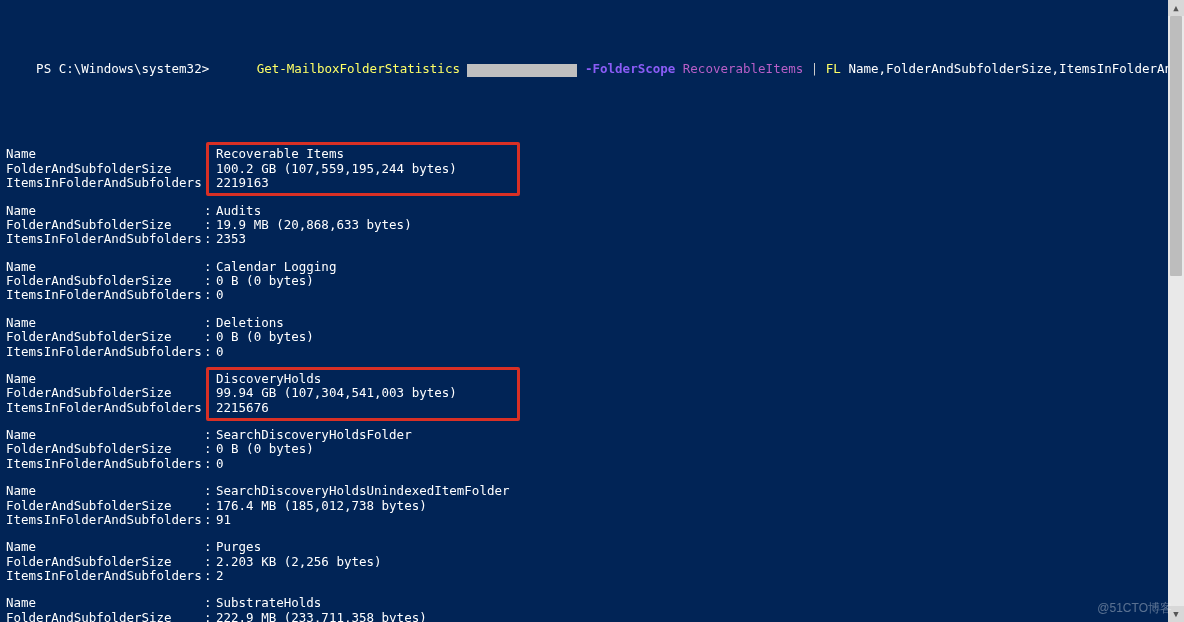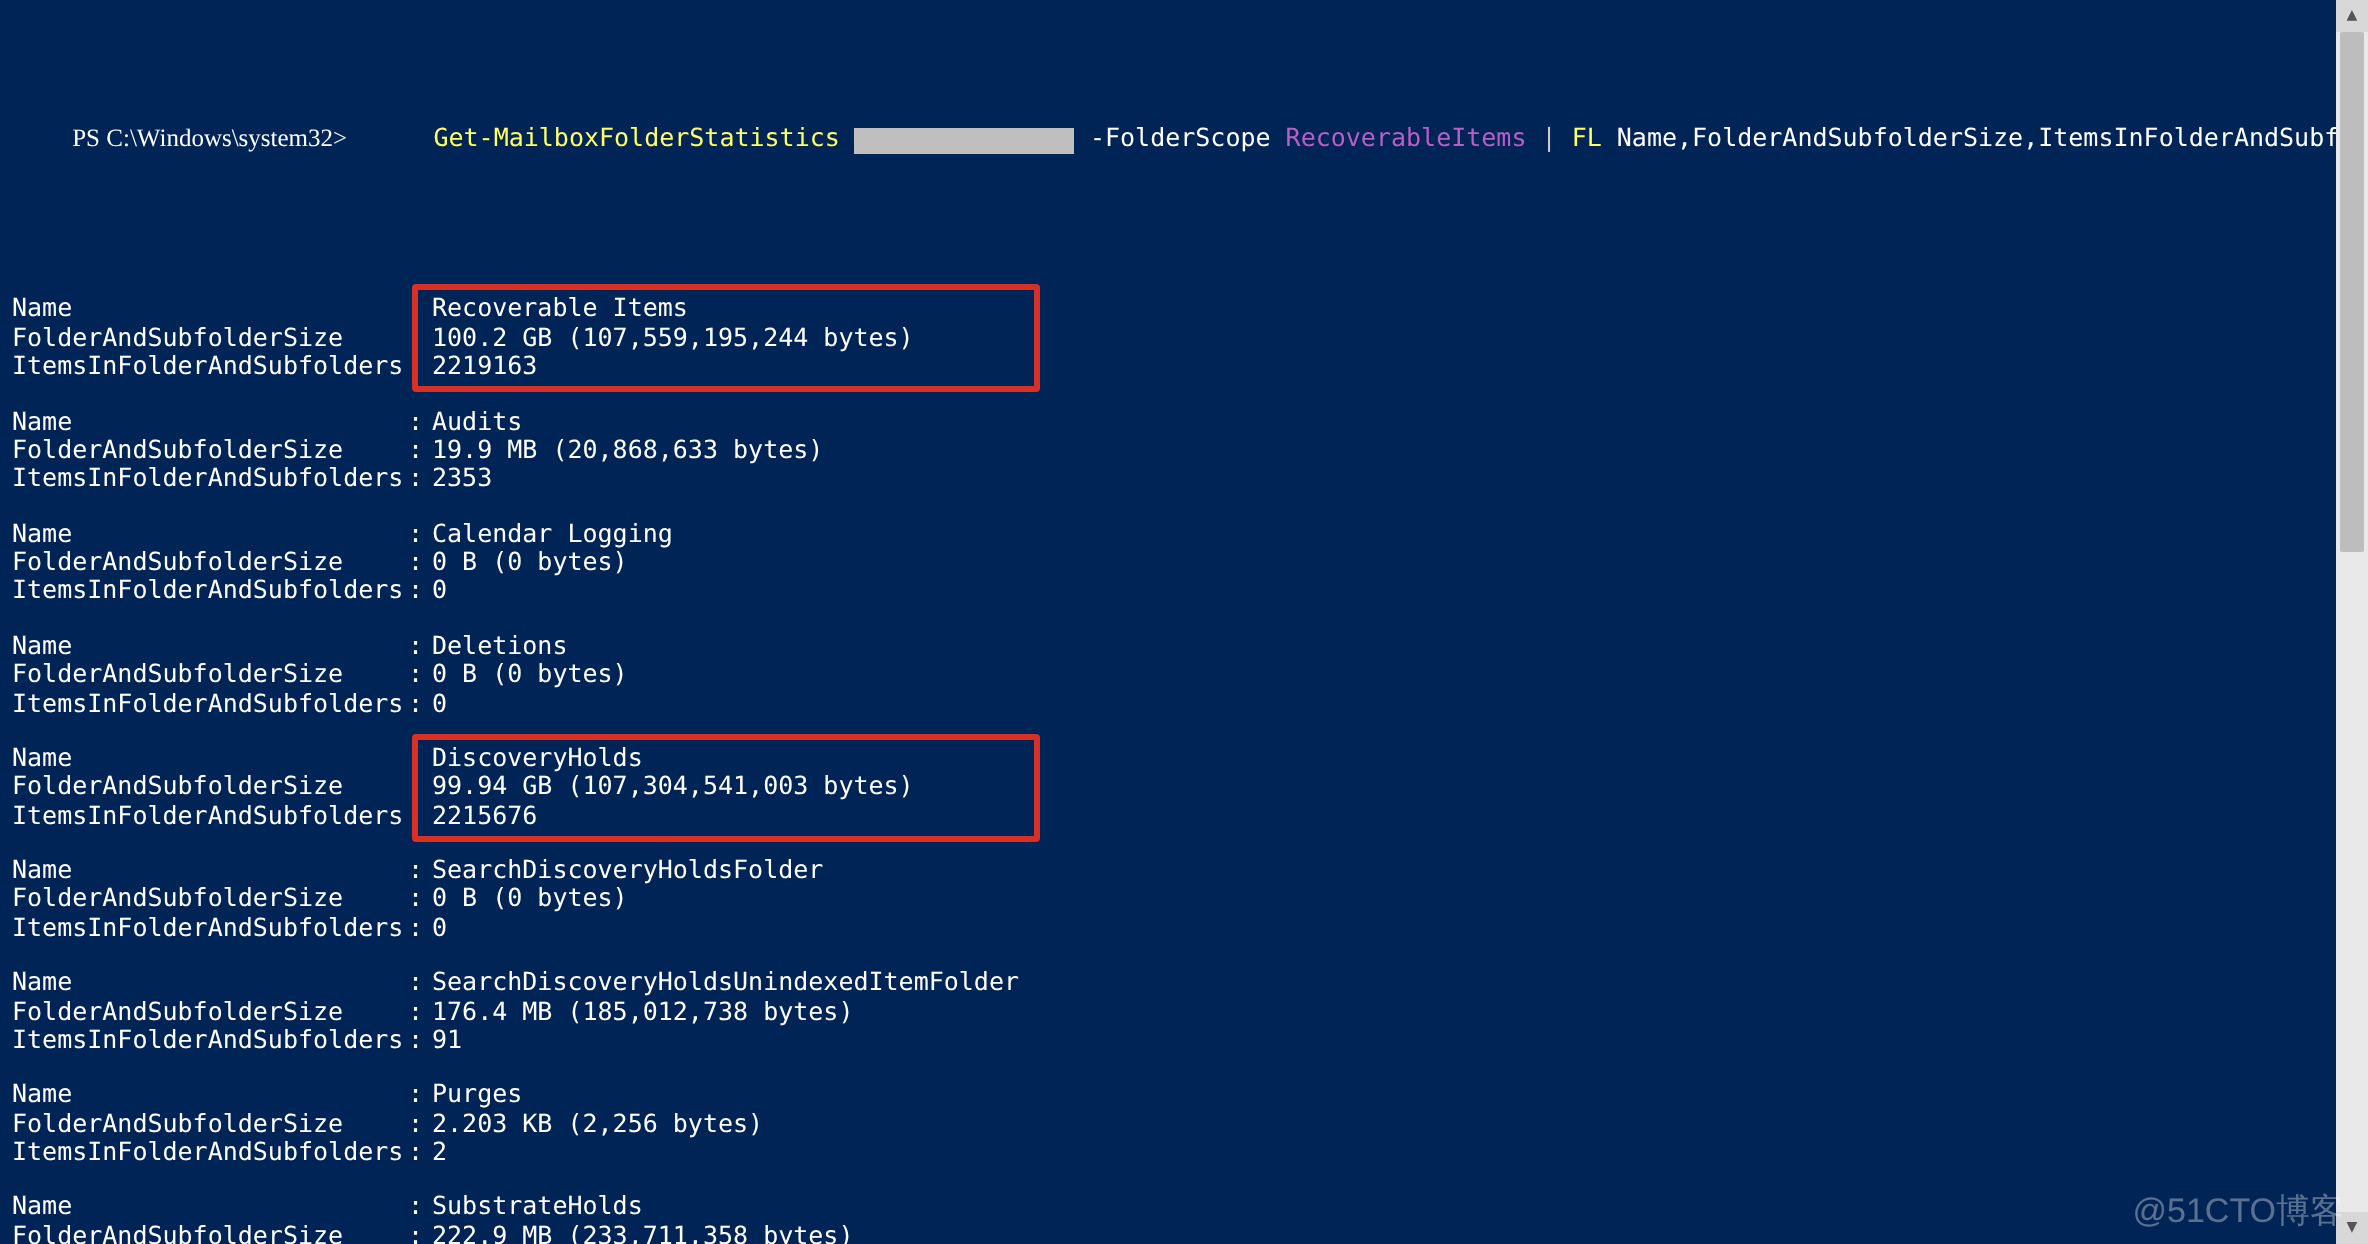--- a/index.html
+++ b/index.html
@@ -15,23 +15,23 @@
     line-height: 1.15;
   }
   .terminal {
     padding: 4px 6px;
     white-space: pre;
     position: relative;
   }
   .prompt-line {
     margin-bottom: 14px;
   }
-  .prompt { color: #ffffff; font-family: Liberation Serif, serif; }
+  .prompt { color: #ffffff; }
   .cmdlet { color: #ffff66; margin-left: 40px; }
-  .param  { color: #ffffff; }
+  .param  { color: #8b5cf6; font-weight: bold; }
   .value  { color: #b85fc7; margin-top: 31px; }
   .pipe   { color: #cccccc; }
   .fl     { color: #ffff66; }
   .props  { color: #ffffff; }
   .redacted {
     display: inline-block;
     width: 110px;
     height: 13px;
     vertical-align: text-bottom;
     background: #bfbfbf;
@@ -50,21 +50,21 @@
     position: absolute;
     border: 3px solid #d93025;
     border-radius: 2px;
     pointer-events: none;
   }
   .watermark {
     position: absolute;
     right: 12px;
     bottom: 6px;
     color: rgba(255,255,255,0.35);
-    font-size: 17px;
+    font-size: 12px;
     font-family: sans-serif;
   }
   .scrollbar {
     position: absolute;
     right: 0;
     top: 0;
     width: 16px;
     height: 622px;
     background: #e9e9e9;
   }

